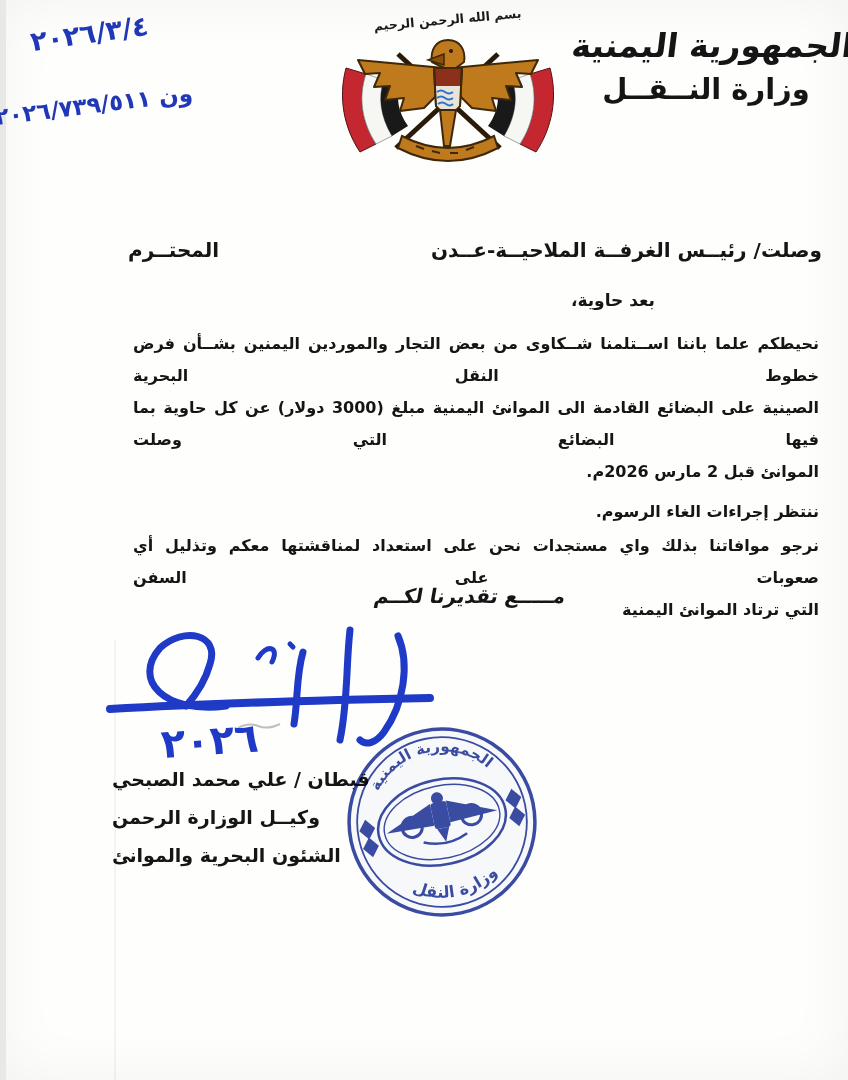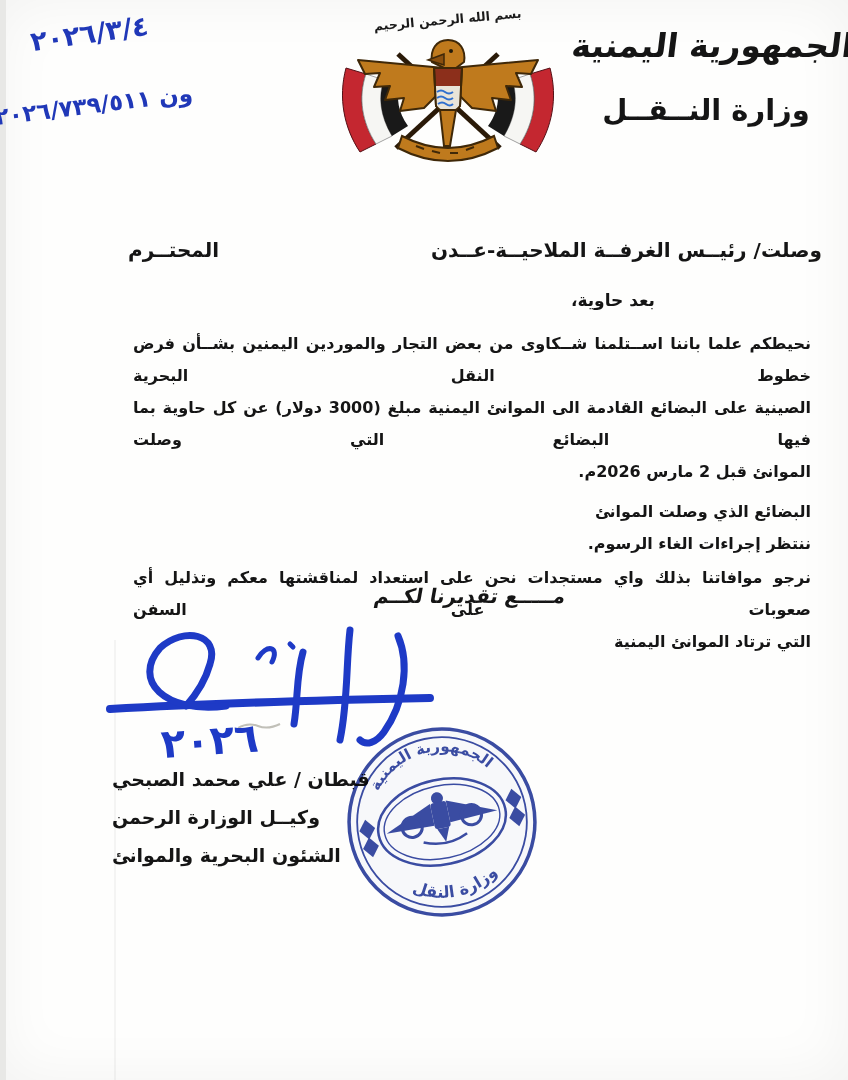--- a/index.html
+++ b/index.html
@@ -9,21 +9,21 @@
     font-family:"DejaVu Sans",sans-serif;
     color:#151515;
     box-shadow:inset 0 0 60px rgba(0,0,0,0.05);
   }
   .edge-strip{position:absolute;left:0;top:0;width:6px;height:1080px;background:#e8e8e6;}
   .crease{position:absolute;left:114px;top:640px;width:2px;height:440px;background:rgba(0,0,0,0.04);}
 
   
   .org-block{position:absolute;right:8px;top:26px;width:268px;text-align:center;}
   .org-name{font-size:33px;font-weight:bold;white-space:nowrap;transform:skewX(-7deg);letter-spacing:-1px;}
-  .ministry-name{font-size:29px;font-weight:bold;white-space:nowrap;margin-top:28px;}
+  .ministry-name{font-size:29px;font-weight:bold;white-space:nowrap;margin-top:7px;}
 
   .fields{position:absolute;left:16px;top:34px;width:296px;direction:rtl;}
   .field-row{display:flex;align-items:flex-end;margin-bottom:12px;height:32px;}
   .field-label{font-size:19px;font-weight:bold;white-space:nowrap;}
   .field-dots{flex:1;border-bottom:2px dotted #3a3a3a;height:24px;margin-left:2px;}
   .hand{
     position:absolute;color:#2038b8;font-weight:bold;direction:rtl;white-space:nowrap;
     font-family:"DejaVu Sans",sans-serif;
   }
   .hand-date{left:30px;top:18px;font-size:27px;transform:rotate(-8deg);letter-spacing:2px;}
@@ -32,21 +32,21 @@
   .emblem-wrap{position:absolute;left:332px;top:8px;width:232px;height:174px;}
 
   
   .addressee-row{
     position:absolute;left:128px;right:26px;top:238px;
     display:flex;justify-content:space-between;direction:rtl;
     font-size:20px;font-weight:bold;
   }
   .salutation{position:absolute;right:193px;top:290px;font-size:17px;font-weight:bold;direction:rtl;}
 
-  .body-text{position:absolute;left:133px;right:37px;top:328px;direction:rtl;}
+  .body-text{position:absolute;left:133px;right:29px;top:328px;direction:rtl;}
   .bline{font-size:16px;font-weight:bold;line-height:32px;direction:rtl;}
   .bline.justify{text-align:justify;text-align-last:justify;}
   .bline.right{text-align:right;}
   .gap-sm{height:8px;}
   .gap-xs{height:2px;}
 
   .closing{
     position:absolute;left:330px;top:584px;width:280px;text-align:center;
     font-size:20px;font-weight:bold;transform:skewX(-10deg);direction:rtl;white-space:nowrap;
   }
@@ -126,21 +126,20 @@
     <span>وصلت/ رئيــس الغرفــة الملاحيــة-عــدن</span>
     <span>المحتــرم</span>
   </div>
   <div class="salutation">بعد حاوية،</div>
 
   <div class="body-text">
     <div class="bline justify">نحيطكم علما باننا اســتلمنا شــكاوى من بعض التجار والموردين اليمنين بشــأن فرض خطوط النقل البحرية</div>
     <div class="bline justify">الصينية على البضائع القادمة الى الموانئ اليمنية مبلغ (3000 دولار) عن كل حاوية بما فيها البضائع التي وصلت</div>
     <div class="bline right">الموانئ قبل 2 مارس 2026م.</div>
     <div class="gap-sm"></div>
-    <div class="bline right">البضائع الذي وصلت الموانئ</div>
     <div class="bline right">ننتظر إجراءات الغاء الرسوم.</div>
     <div class="gap-xs"></div>
     <div class="bline justify">نرجو موافاتنا بذلك واي مستجدات نحن على استعداد لمناقشتها معكم وتذليل أي صعوبات على السفن</div>
     <div class="bline right">التي ترتاد الموانئ اليمنية</div>
   </div>
 
   <div class="closing">مـــــع تقديرنا لكــم</div>
 
   <div class="sig-wrap">
     <svg viewBox="0 0 366 168" width="366" height="168">

